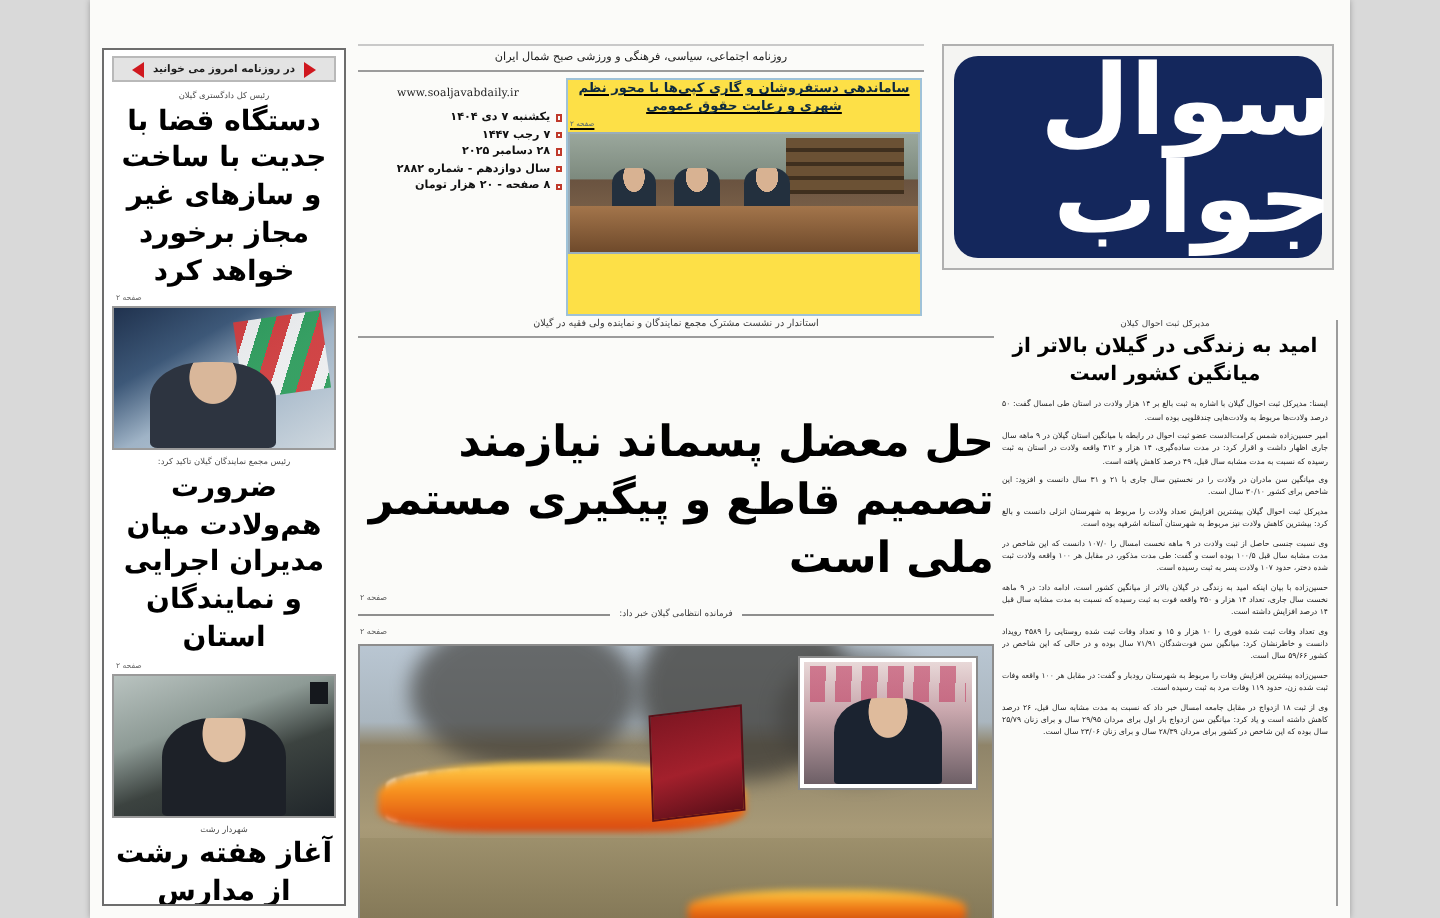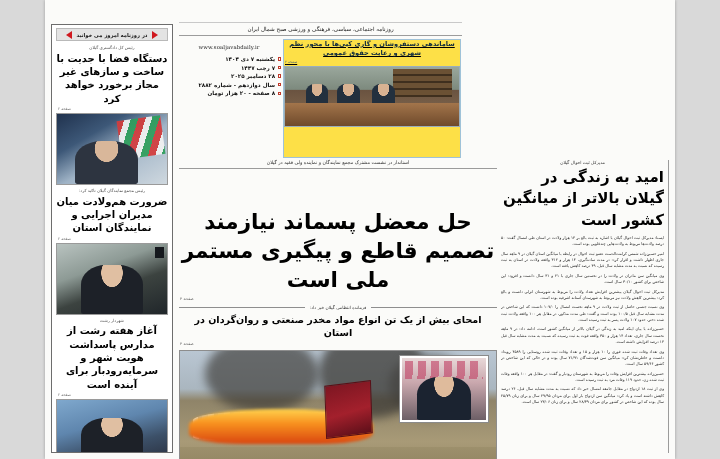--- a/index.html
+++ b/index.html
@@ -27,21 +27,21 @@
     height: 13px; margin-bottom: 4px;
   }
   .sb-banner .txt { font-size: 5.2px; color: #1b1b1b; font-weight: bold; letter-spacing: .1px; }
   .tri { width: 0; height: 0; border-top: 4px solid transparent; border-bottom: 4px solid transparent; }
   .tri-r { border-left: 6px solid #d0181f; }
   .tri-l { border-right: 6px solid #d0181f; }
 
   .sb-item { margin-bottom: 3px; }
   .sb-kicker { font-size: 4.2px; color: #4a4a4a; text-align: center; margin-bottom: 1.5px; }
   .sb-head {
-    font-size: 10px; font-weight: bold; color: #000; text-align: center;
+    font-size: 14px; font-weight: bold; color: #000; text-align: center;
     line-height: 1.34; letter-spacing: -.2px;
   }
   .sb-page { font-size: 3.8px; color: #666; text-align: left; margin: 1px 0 2px 2px; }
   .sb-photo {
     width: 100%; border: 1px solid #9a9a9a; position: relative; overflow: hidden;
   }
   .sb-photo.p1 { height: 72px; background: linear-gradient(150deg,#20324e 0%,#3d5878 30%,#9fb3c6 55%,#cfd8df 100%); }
   .sb-photo.p2 { height: 72px; background: linear-gradient(160deg,#b9c3c0 0%,#8d9a95 35%,#3c4340 60%,#20262a 100%); }
   .sb-photo.p3 { height: 62px; background: linear-gradient(165deg,#7fa8cd 0%,#5f86ae 40%,#3c5068 70%,#2a3140 100%); }
   .ph-flag { position: absolute; right: 4px; top: 4px; width: 40%; height: 55%;
@@ -111,21 +111,21 @@
     background: radial-gradient(ellipse at 50% 22%, #d8b292 0 34%, #23303e 35% 100%);
     border-radius: 38% 38% 0 0; }
 
   
   .main { position: absolute; left: 128px; right: 172px; top: 154px; bottom: 2px; }
   .main-kicker {
     font-size: 4.8px; color: #333; text-align: center; padding-bottom: 3px;
     border-bottom: 1px solid #9b9b9b; margin-bottom: 5px;
   }
   .main-head {
-    font-size: 21.5px; font-weight: bold; color: #000; text-align: center;
+    font-size: 21.5px; font-weight: bold; color: #000; text-align: right;
     line-height: 1.36; letter-spacing: -.6px; margin-top: 38px;
   }
   .main-page { font-size: 4px; color: #5c5c5c; text-align: left; margin: 1px 0 0 1px; }
   .rule-kicker {
     display: flex; align-items: center; gap: 5px; margin: 4px 0 3px;
   }
   .rule-kicker .ln { flex: 1; height: 1px; background: #8e8e8e; }
   .rule-kicker .tx { font-size: 4.4px; color: #3a3a3a; white-space: nowrap; }
   .sub-head {
     font-size: 9.6px; font-weight: bold; color: #000; text-align: center;
@@ -165,21 +165,21 @@
     background: radial-gradient(ellipse at 50% 16%, #dfbb9c 0 25%, #1b2330 26% 100%);
     border-radius: 40% 40% 4% 4%; }
 
   
   .rightcol {
     position: absolute; right: 0; top: 154px; width: 168px; bottom: 2px;
     border-right: 1px solid #9b9b9b; padding-right: 4px; overflow: hidden;
   }
   .rc-kicker { font-size: 4.4px; color: #3c3c3c; text-align: center; margin-bottom: 2px; }
   .rc-head {
-    font-size: 15px; font-weight: bold; color: #000; text-align: right;
+    font-size: 10px; font-weight: bold; color: #000; text-align: center;
     line-height: 1.42; letter-spacing: -.2px; margin-bottom: 4px;
   }
   .rc-body p {
     font-size: 3.85px; line-height: 1.62; color: #1c1c1c; text-align: justify;
     margin-bottom: 3.4px; letter-spacing: -.05px;
   }
 </style>
 </head>
 <body>
 
@@ -219,20 +219,25 @@
       <div class="sb-page">صفحه ۲</div>
       <div class="sb-photo p3">
         <div class="ph-person2"></div>
       </div>
     </div>
   </div>
 
   <div class="header">
     <div class="tagline">روزنامه اجتماعی، سیاسی، فرهنگی و ورزشی صبح شمال ایران</div>
 
+    <div class="masthead">
+      <div class="masthead-inner">
+        <div class="masthead-title">سوال جواب</div>
+      </div>
+    </div>
 
     <div class="site-url">www.soaljavabdaily.ir</div>
 
     <div class="dateblock">
       <div class="date-row">
         <span class="sq"></span>
         <span class="t">یکشنبه ۷ دی ۱۴۰۴</span>
       </div>
       <div class="date-row">
         <span class="sq"></span>
@@ -269,21 +274,20 @@
     <div class="main-kicker">استاندار در نشست مشترک مجمع نمایندگان و نماینده ولی فقیه در گیلان</div>
     <div class="main-head">حل معضل پسماند نیازمند تصمیم قاطع و پیگیری مستمر ملی است</div>
     <div class="main-page">صفحه ۲</div>
 
     <div class="rule-kicker">
       <span class="ln"></span>
       <span class="tx">فرمانده انتظامی گیلان خبر داد:</span>
       <span class="ln"></span>
     </div>
 
-    <div class="sub-head">امحای بیش از یک تن انواع مواد مخدر صنعتی و روان‌گردان در استان</div>
     <div class="main-page">صفحه ۲</div>
 
     <div class="main-photo">
       <div class="smoke s1"></div>
       <div class="smoke s2"></div>
       <div class="smoke s3"></div>
       <div class="ground"></div>
       <div class="trash"></div>
       <div class="fire-row"></div>
       <div class="banner-red"></div>

